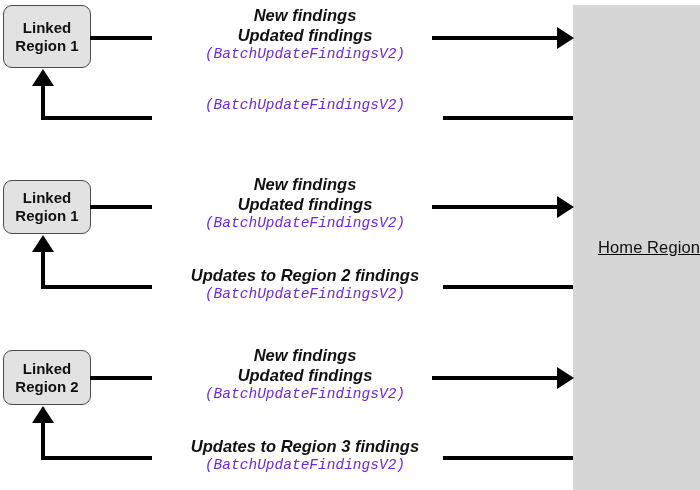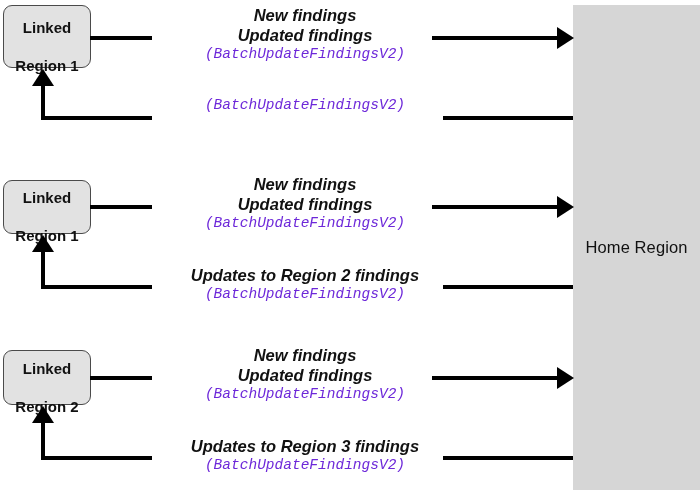--- a/index.html
+++ b/index.html
@@ -19,21 +19,22 @@
   
   .home-region {
     position: absolute;
     left: 573px;
     top: 5px;
     width: 127px;
     height: 485px;
     background: #d6d6d6;
     display: flex;
     align-items: center;
-    justify-content: center;
+    justify-content: flex-end;
+    text-decoration: underline;
   }
   .home-region-label {
     font-family: "Liberation Sans", sans-serif;
     font-size: 16.5px;
     font-weight: 400;
     color: #111111;
     letter-spacing: 0.1px;
     white-space: nowrap;
   }
 
@@ -51,21 +52,20 @@
     align-items: center;
     justify-content: center;
     line-height: 1.18;
   }
   .region-box-line {
     font-family: "Liberation Sans", sans-serif;
     font-size: 15px;
     font-weight: 700;
     color: #111111;
     white-space: nowrap;
-    margin-top: 20px;
   }
 
   
   .hline {
     position: absolute;
     height: 4px;
     background: #000000;
   }
   .vline {
     position: absolute;

